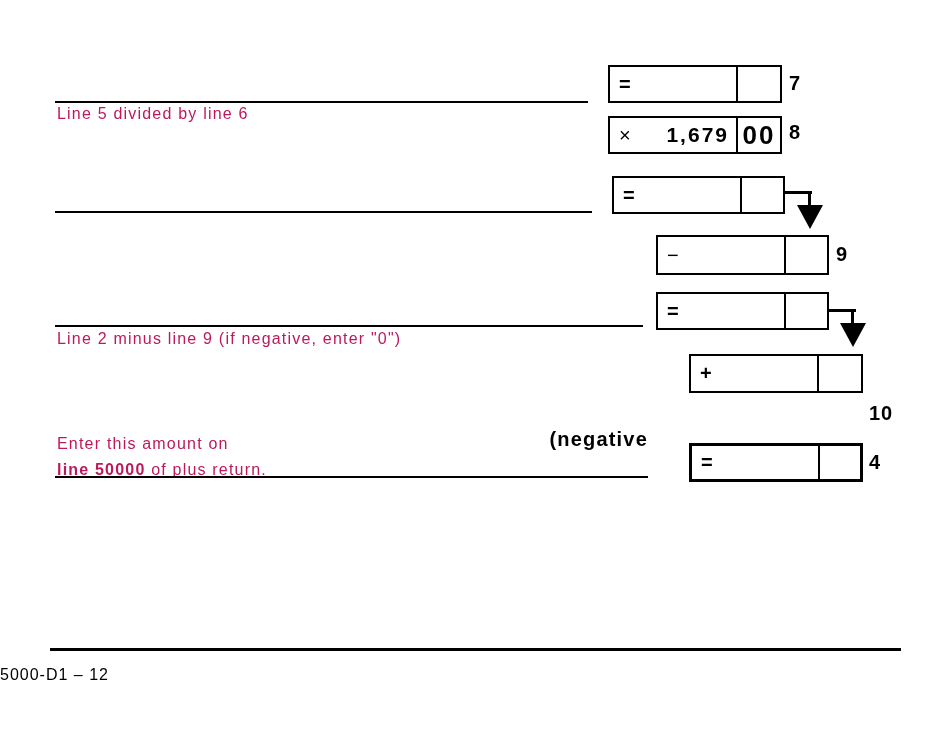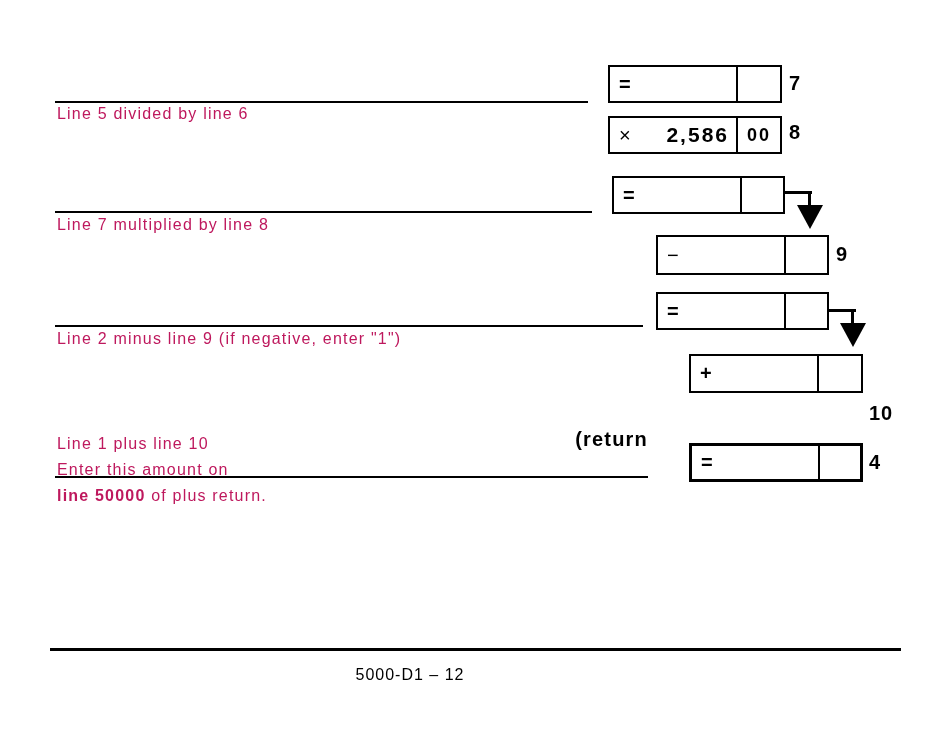--- a/index.html
+++ b/index.html
@@ -16,40 +16,40 @@
   .amt-box{
     position:absolute;border:2px solid #000;background:#fff;display:flex;box-sizing:border-box;
   }
   .amt-box.heavy{border-width:3px;}
   .cell-main{
     width:128px;box-sizing:border-box;border-right:2px solid #000;
     display:flex;align-items:center;padding-left:9px;padding-right:7px;
   }
   .cell-cents{
     flex:1;display:flex;align-items:center;justify-content:center;
-    font-weight:bold;font-size:18px;letter-spacing:2px;
+    font-weight:bold;font-size:26px;letter-spacing:2px;
   }
   .op{font-size:20px;font-weight:bold;letter-spacing:0;}
   .op.light{font-weight:normal;}
   .amt{flex:1;text-align:right;font-weight:bold;font-size:21px;letter-spacing:2px;}
   .line-no{position:absolute;font-size:20px;font-weight:bold;letter-spacing:1px;}
   .arrow-h{position:absolute;height:3px;background:#000;}
   .arrow-v{position:absolute;width:3px;background:#000;}
   .arrow-head{
     position:absolute;width:0;height:0;
     border-left:13px solid transparent;border-right:13px solid transparent;
     border-top:24px solid #000;
   }
   .final-lines{line-height:26px;}
   .max-block{
     text-align:right;font-weight:bold;font-size:20px;letter-spacing:1.2px;line-height:23px;
   }
   .footer-rule{position:absolute;height:3px;background:#000;}
   .footer-text{
-    position:absolute;left:0;width:820px;text-align:center;
+    position:absolute;left:0;width:820px;
     font-size:16px;letter-spacing:1px;
   }
   .b{font-weight:bold;}
 </style>
 </head>
 <body>
 
 <div class="page">
 
   <div class="abs lbl" style="left:57px;top:76px;">Line 5 divided by line 6</div>
@@ -60,27 +60,26 @@
       <span class="op">=</span>
       <span class="amt"></span>
     </div>
     <div class="cell-cents"></div>
   </div>
   <div class="line-no" style="left:789px;top:72px;">7</div>
 
   <div class="amt-box" style="left:608px;top:116px;width:174px;height:38px;">
     <div class="cell-main">
       <span class="op light">×</span>
-      <span class="amt">2,586</span>
+      <span class="amt">1,679</span>
     </div>
     <div class="cell-cents">00</div>
   </div>
   <div class="line-no" style="left:789px;top:121px;">8</div>
 
-  <div class="abs lbl" style="left:57px;top:187px;">Line 7 multiplied by line 8</div>
   <div class="uline" style="left:55px;top:211px;width:537px;"></div>
 
   <div class="amt-box" style="left:612px;top:176px;width:173px;height:38px;">
     <div class="cell-main">
       <span class="op">=</span>
       <span class="amt"></span>
     </div>
     <div class="cell-cents"></div>
   </div>
   <div class="arrow-h" style="left:783px;top:191px;width:29px;"></div>
@@ -89,21 +88,21 @@
 
   <div class="amt-box" style="left:656px;top:235px;width:173px;height:40px;">
     <div class="cell-main">
       <span class="op light">−</span>
       <span class="amt"></span>
     </div>
     <div class="cell-cents"></div>
   </div>
   <div class="line-no" style="left:836px;top:243px;">9</div>
 
-  <div class="abs lbl" style="left:57px;top:301px;">Line 2 minus line 9 (if negative, enter "1")</div>
+  <div class="abs lbl" style="left:57px;top:301px;">Line 2 minus line 9 (if negative, enter "0")</div>
   <div class="uline" style="left:55px;top:325px;width:588px;"></div>
 
   <div class="amt-box" style="left:656px;top:292px;width:173px;height:38px;">
     <div class="cell-main">
       <span class="op">=</span>
       <span class="amt"></span>
     </div>
     <div class="cell-cents"></div>
   </div>
   <div class="arrow-h" style="left:827px;top:309px;width:29px;"></div>
@@ -113,26 +112,25 @@
   <div class="amt-box" style="left:689px;top:354px;width:174px;height:39px;">
     <div class="cell-main">
       <span class="op">+</span>
       <span class="amt"></span>
     </div>
     <div class="cell-cents"></div>
   </div>
   <div class="line-no" style="left:869px;top:362px;margin-top:40px;">10</div>
 
   <div class="abs lbl final-lines" style="left:57px;top:402px;">
-    <div>Line 1 plus line 10</div>
     <div>Enter this amount on</div>
     <div><span class="b">line 50000</span><span> of plus return.</span></div>
   </div>
   <div class="abs max-block" style="left:440px;top:428px;width:208px;">
-    <div>(return</div>
+    <div>(negative</div>
   </div>
   <div class="uline" style="left:55px;top:476px;width:593px;"></div>
 
   <div class="amt-box heavy" style="left:689px;top:443px;width:174px;height:39px;">
     <div class="cell-main">
       <span class="op">=</span>
       <span class="amt"></span>
     </div>
     <div class="cell-cents"></div>
   </div>

